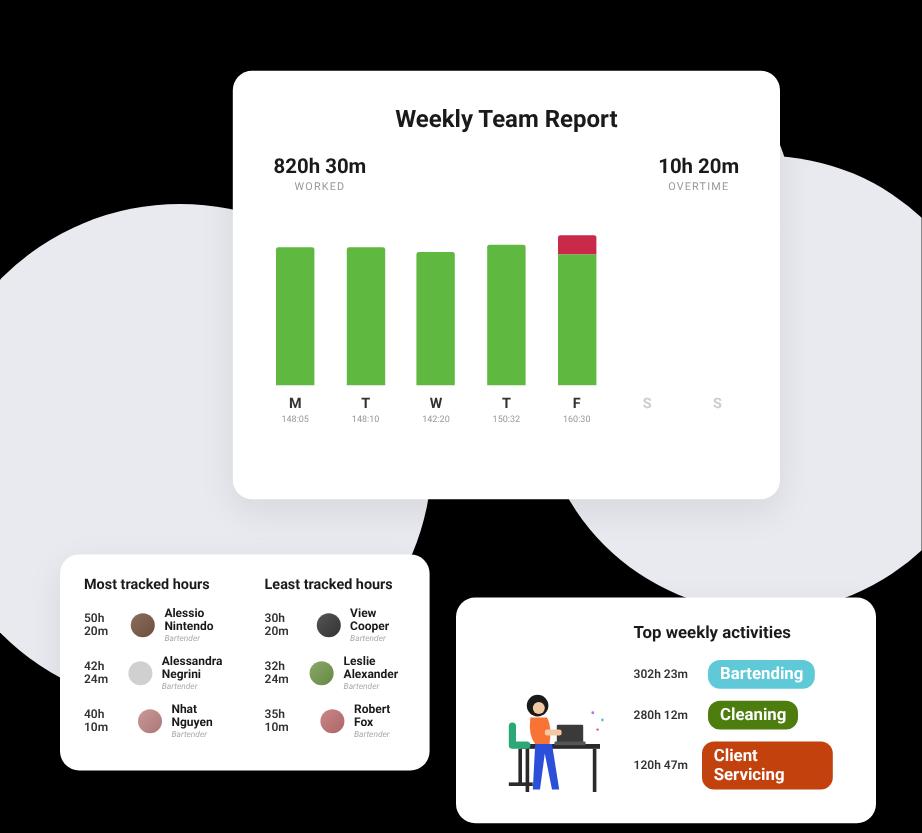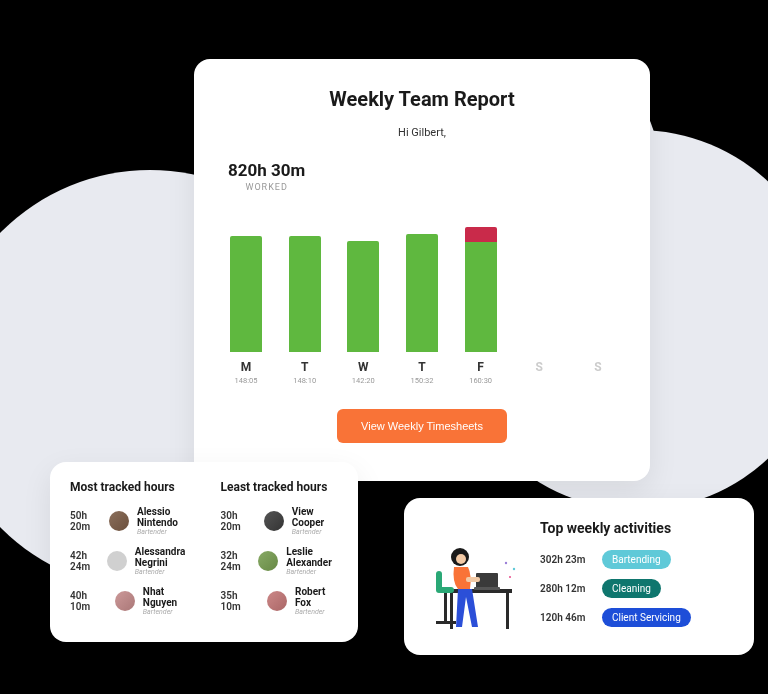--- a/index.html
+++ b/index.html
@@ -86,56 +86,58 @@
   .av6 { background: linear-gradient(135deg,#c88,#a66); }
   .person-info { display: flex; flex-direction: column; }
   .person-name { font-size: 10px; font-weight: 700; color: #1a1a1a; line-height: 1.1; }
   .person-role { font-size: 7px; color: #aaa; font-style: italic; }
 
   
   .activities {
     width: 350px;
     top: 498px;
     left: 380px;
-    padding: 22px 24px 18px;
+    padding: 22px 36px 18px;
     display: flex;
     gap: 12px;
     align-items: flex-end;
-    margin-left: 24px;
   }
   .illust { width: 100px; height: 110px; flex-shrink: 0; position: relative; }
   .act-content { flex: 1; }
   .act-title { font-size: 14px; font-weight: 700; color: #1a1a1a; margin-bottom: 14px; }
   .act-row { display: flex; align-items: center; gap: 10px; margin-bottom: 10px; }
   .act-hours { font-size: 10px; font-weight: 600; color: #333; width: 52px; }
-  .pill { font-size: 10px; font-weight: 400; padding: 4px 10px; border-radius: 10px; color: #fff; }
+  .pill { font-size: 14px; font-weight: 700; padding: 4px 10px; border-radius: 10px; color: #fff; }
   .pill-teal { background: #5fc9d8; }
-  .pill-pink { background: #0f766e; }
-  .pill-purple { background: #1d4ed8; }
+  .pill-pink { background: #4d7c0f; }
+  .pill-purple { background: #c2410c; }
 
   
   .desk-svg { width: 100%; height: 100%; }
 </style>
 </head>
 <body>
 
 <div class="blob blob1"></div>
 <div class="blob blob2"></div>
 <div class="blob blob3"></div>
 
 <div class="card report">
   <div class="report-title">Weekly Team Report</div>
   <div class="greeting">
-    <div>Hi Gilbert,</div>
   </div>
   <div class="stats">
     <div>
       <div class="stat-value">820h 30m</div>
       <div class="stat-label">WORKED</div>
     </div>
+    <div>
+      <div class="stat-value">10h 20m</div>
+      <div class="stat-label">OVERTIME</div>
+    </div>
   </div>
 
   <div class="chart" id="chart">
       <div class="bar-col">
         <div class="bar-main" style="height: 82.2667%;"></div>
       </div>
       <div class="bar-col">
         <div class="bar-main" style="height: 82.3167%;"></div>
       </div>
       <div class="bar-col">
@@ -173,21 +175,20 @@
         <div class="x-time">160:30</div>
       </div>
       <div class="x-col">
         <div class="x-day muted">S</div>
       </div>
       <div class="x-col">
         <div class="x-day muted">S</div>
       </div>
     </div>
 
-  <button class="cta">View Weekly Timesheets</button>
 </div>
 
 <div class="card tracked">
   <div class="tracked-col">
     <div class="tracked-title">Most tracked hours</div>
     <div id="most-list">
         <div class="person-row">
           <span class="person-hours">50h 20m</span>
           <span class="avatar av1"></span>
           <span class="person-info">
@@ -275,18 +276,18 @@
     <div id="act-list">
         <div class="act-row">
           <span class="act-hours">302h 23m</span>
           <span class="pill pill-teal">Bartending</span>
         </div>
         <div class="act-row">
           <span class="act-hours">280h 12m</span>
           <span class="pill pill-pink">Cleaning</span>
         </div>
         <div class="act-row">
-          <span class="act-hours">120h 46m</span>
+          <span class="act-hours">120h 47m</span>
           <span class="pill pill-purple">Client Servicing</span>
         </div>
       </div>
   </div>
 </div>
 
 </body></html>

